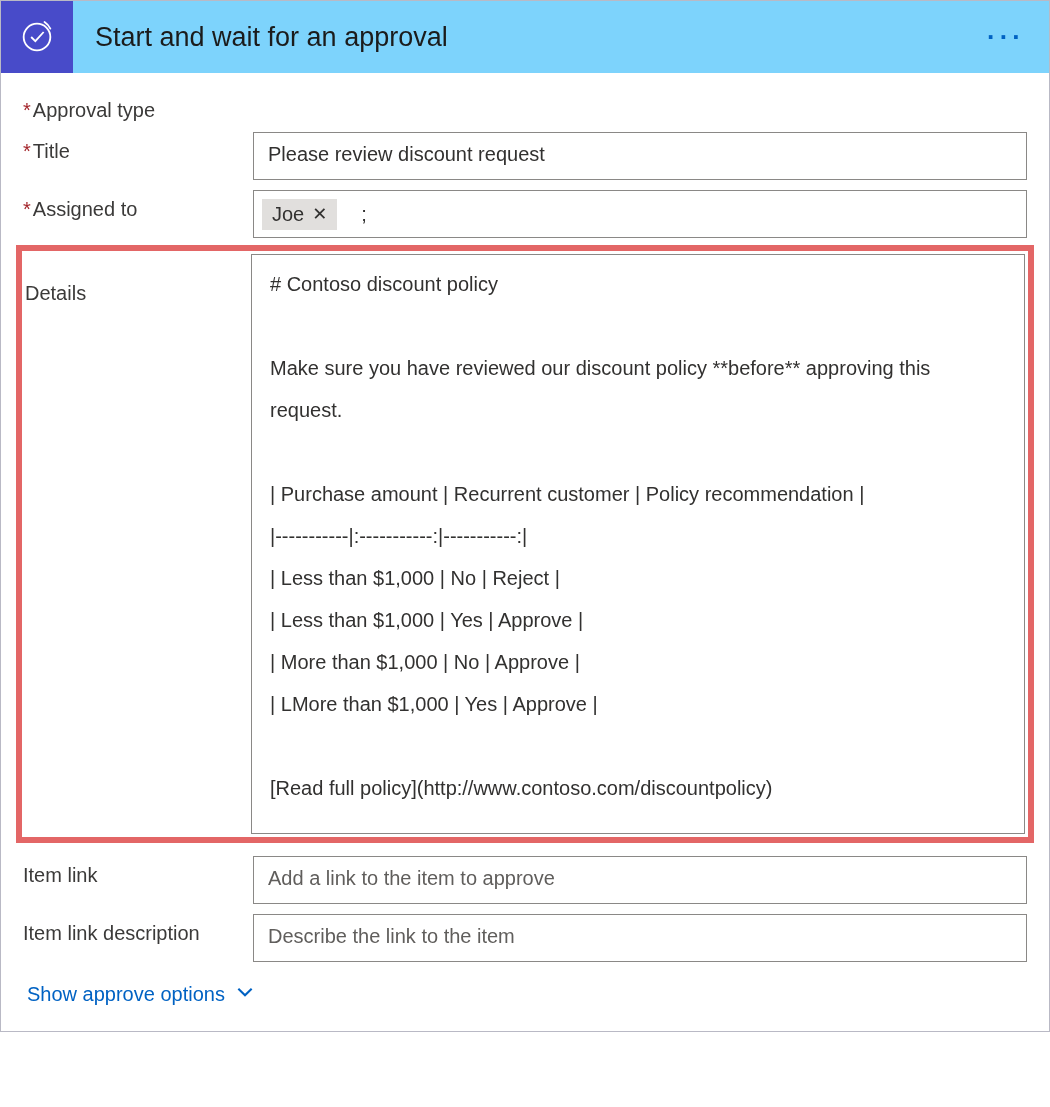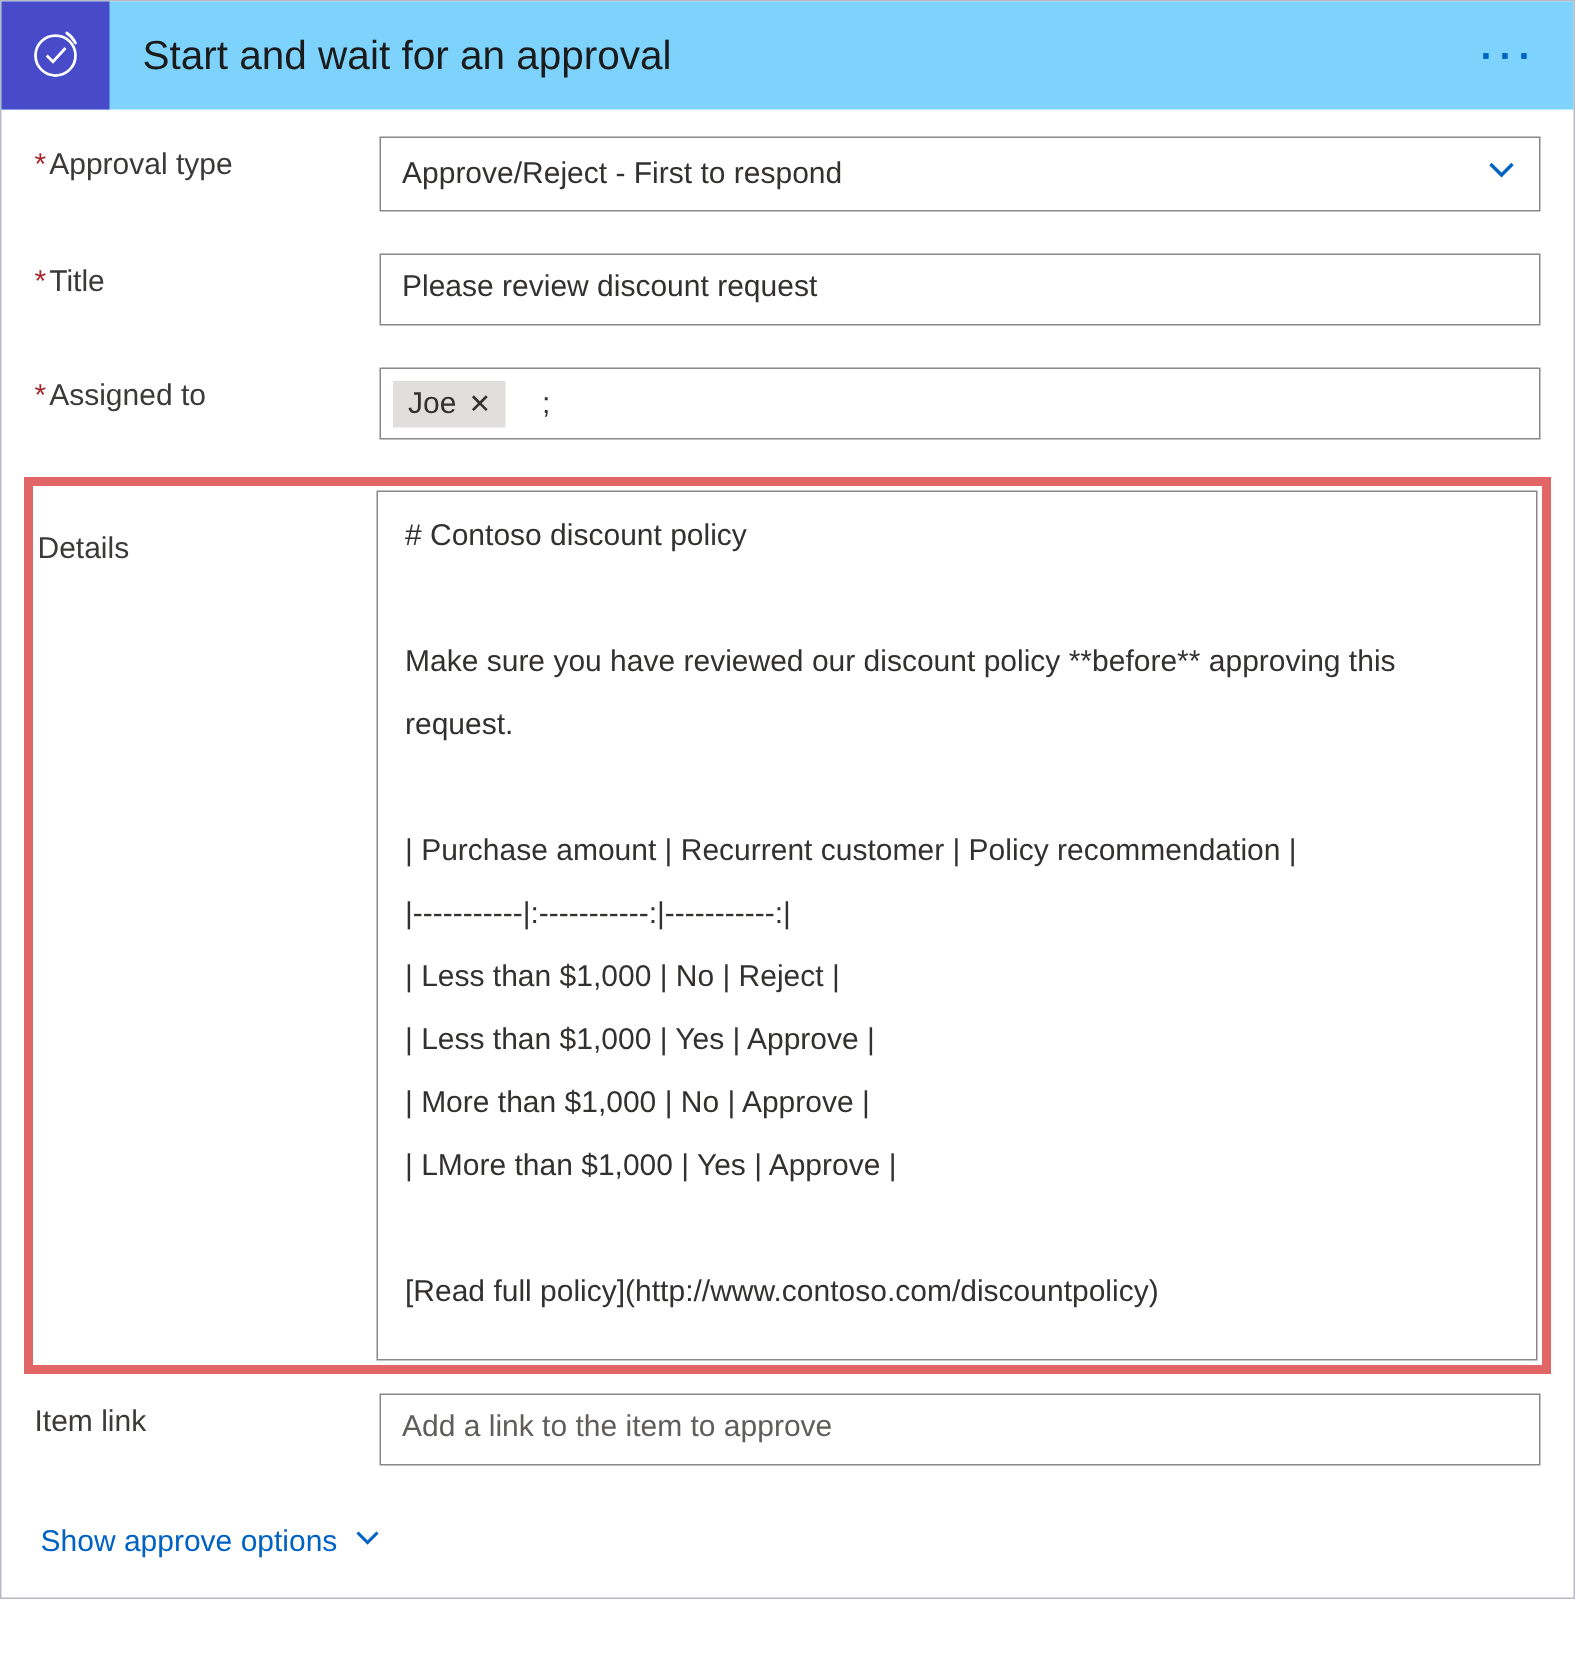--- a/index.html
+++ b/index.html
@@ -50,21 +50,21 @@
     font-size: 26px;
     font-weight: 700;
     cursor: pointer;
   }
   .body {
     padding: 18px 22px 8px 22px;
   }
   .row {
     display: flex;
     align-items: flex-start;
-    margin-bottom: 28px;
+    margin-bottom: 10px;
   }
   .label-col {
     width: 230px;
     flex-shrink: 0;
     font-size: 20px;
     color: #3b3a39;
     padding-top: 8px;
   }
   .req {
     color: #a4262c;
@@ -169,30 +169,20 @@
     <div class="header-menu">···</div>
   </div>
 
   <div class="body">
 
     
     <div class="row">
       <div class="label-col">
         <span class="req">*</span><span>Approval type</span>
       </div>
-      <div class="field-col">
-        <div class="select-box">
-          <span>Approve/Reject - First to respond</span>
-          <span class="chevron-down">
-            <svg viewBox="0 0 24 24">
-                <path d="M4 8 l8 8 l8 -8"></path>
-              </svg>
-          </span>
-        </div>
-      </div>
     </div>
 
     
     <div class="row">
       <div class="label-col">
         <span class="req">*</span><span>Title</span>
       </div>
       <div class="field-col">
         <div class="input-box">
           <span>Please review discount request</span>
@@ -237,20 +227,26 @@
 
     
     <div class="row">
       <div class="label-col">Item link</div>
       <div class="field-col">
         <div class="input-box placeholder">Add a link to the item to approve</div>
       </div>
     </div>
 
     
+    <div class="row">
+      <div class="label-col">Item link description</div>
+      <div class="field-col">
+        <div class="input-box placeholder">Describe the link to the item</div>
+      </div>
+    </div>
 
     
     <div class="footer-link">
       <span>Show approve options</span>
       <span>
         <svg viewBox="0 0 24 24">
             <path d="M4 8 l8 8 l8 -8"></path>
           </svg>
       </span>
     </div>

